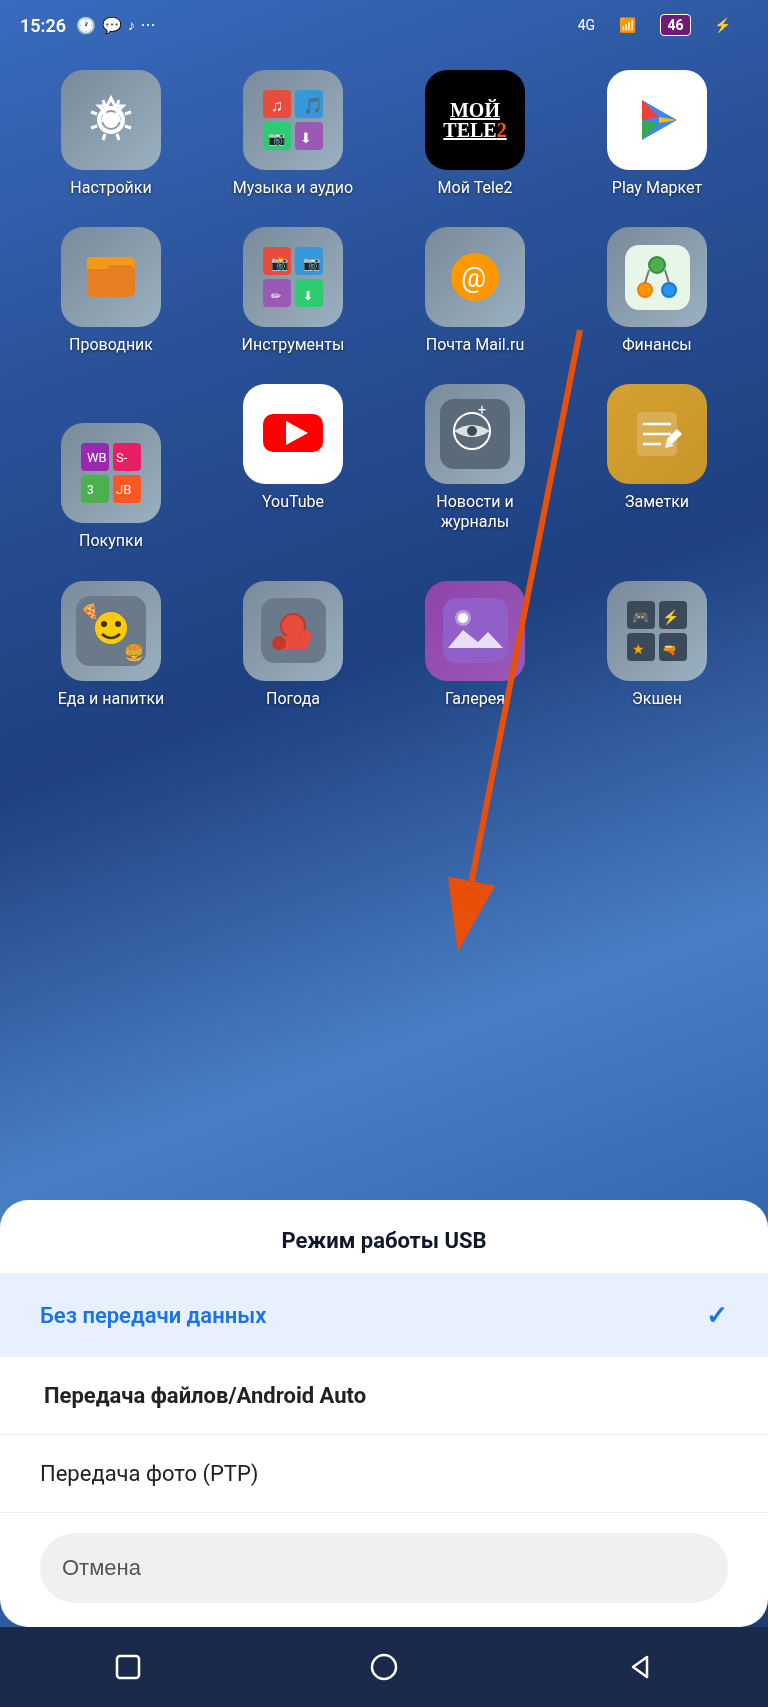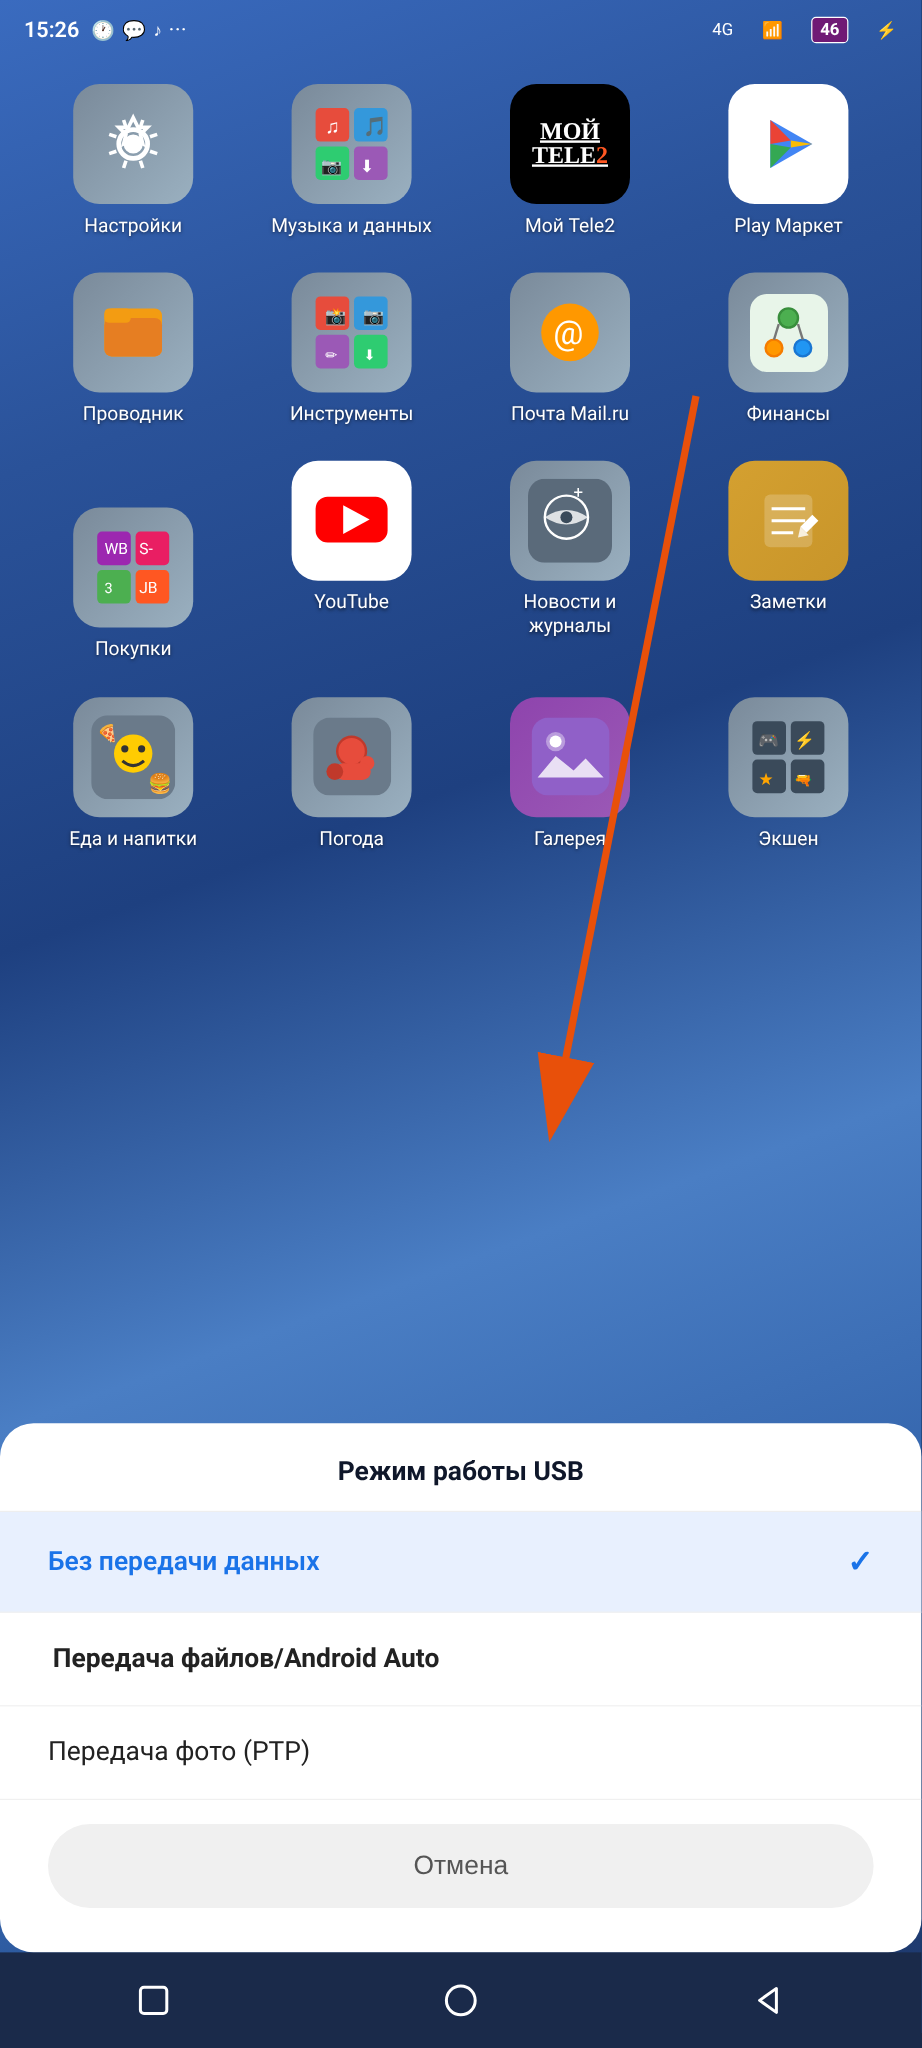--- a/index.html
+++ b/index.html
@@ -10,21 +10,21 @@
       font-family: 'Roboto', Arial, sans-serif;
       position: relative;
       background: #1a3a6b;
     }
 
     
     .status-bar {
       position: absolute;
       top: 0;
       left: 0;
-      right: 0;
+      right: 16px;
       height: 50px;
       display: flex;
       align-items: center;
       justify-content: space-between;
       padding: 0 20px;
       z-index: 10;
     }
     .status-left {
       display: flex;
       align-items: center;
@@ -170,30 +170,30 @@
     }
     .sheet-option.bold-text {
       font-weight: 700;
       padding-left: 44px;
     }
     .checkmark {
       color: #1a73e8;
       font-size: 26px;
     }
     .cancel-btn {
-      margin: 20px 40px 37px;
+      margin: 20px 40px 24px;
       background: #f0f0f0;
       border: none;
       border-radius: 50px;
       padding: 22px;
       font-size: 22px;
       color: #555;
       width: calc(100% - 80px);
       cursor: pointer;
-      text-align: center;
+      text-align: left;
     }
 
     
     .nav-bar {
       position: absolute;
       bottom: 0;
       left: 0;
       right: 0;
       height: 80px;
       background: #1a2a4a;
@@ -258,21 +258,21 @@
           <rect x="5" y="5" width="28" height="28" rx="4" fill="#e74c3c"></rect>
           <rect x="37" y="5" width="28" height="28" rx="4" fill="#3498db"></rect>
           <rect x="5" y="37" width="28" height="28" rx="4" fill="#2ecc71"></rect>
           <rect x="37" y="37" width="28" height="28" rx="4" fill="#9b59b6"></rect>
           <text x="13" y="26" font-size="16" fill="white">♫</text>
           <text x="45" y="26" font-size="16" fill="white">🎵</text>
           <text x="10" y="58" font-size="14" fill="white">📷</text>
           <text x="42" y="58" font-size="14" fill="white">⬇</text>
         </svg>
       </div>
-      <span class="app-label">Музыка и данных</span>
+      <span class="app-label">Музыка и аудио</span>
     </div>
     <div class="app-icon">
       <div class="app-icon-img icon-tele2" style="background:#000; border-radius:22px; padding:6px; text-align:center; line-height:1;">
         <div style="color:white; font-size:20px; font-weight:900; font-family:Arial Black;text-decoration:underline;">МОЙ<br>TELE<span style="color:#ff5722;">2</span></div>
       </div>
       <span class="app-label">Мой Tele2</span>
     </div>
     <div class="app-icon">
       <div class="app-icon-img icon-play" style="background:white; border-radius:22px;">
         <svg width="70" height="70" viewBox="0 0 70 70">

